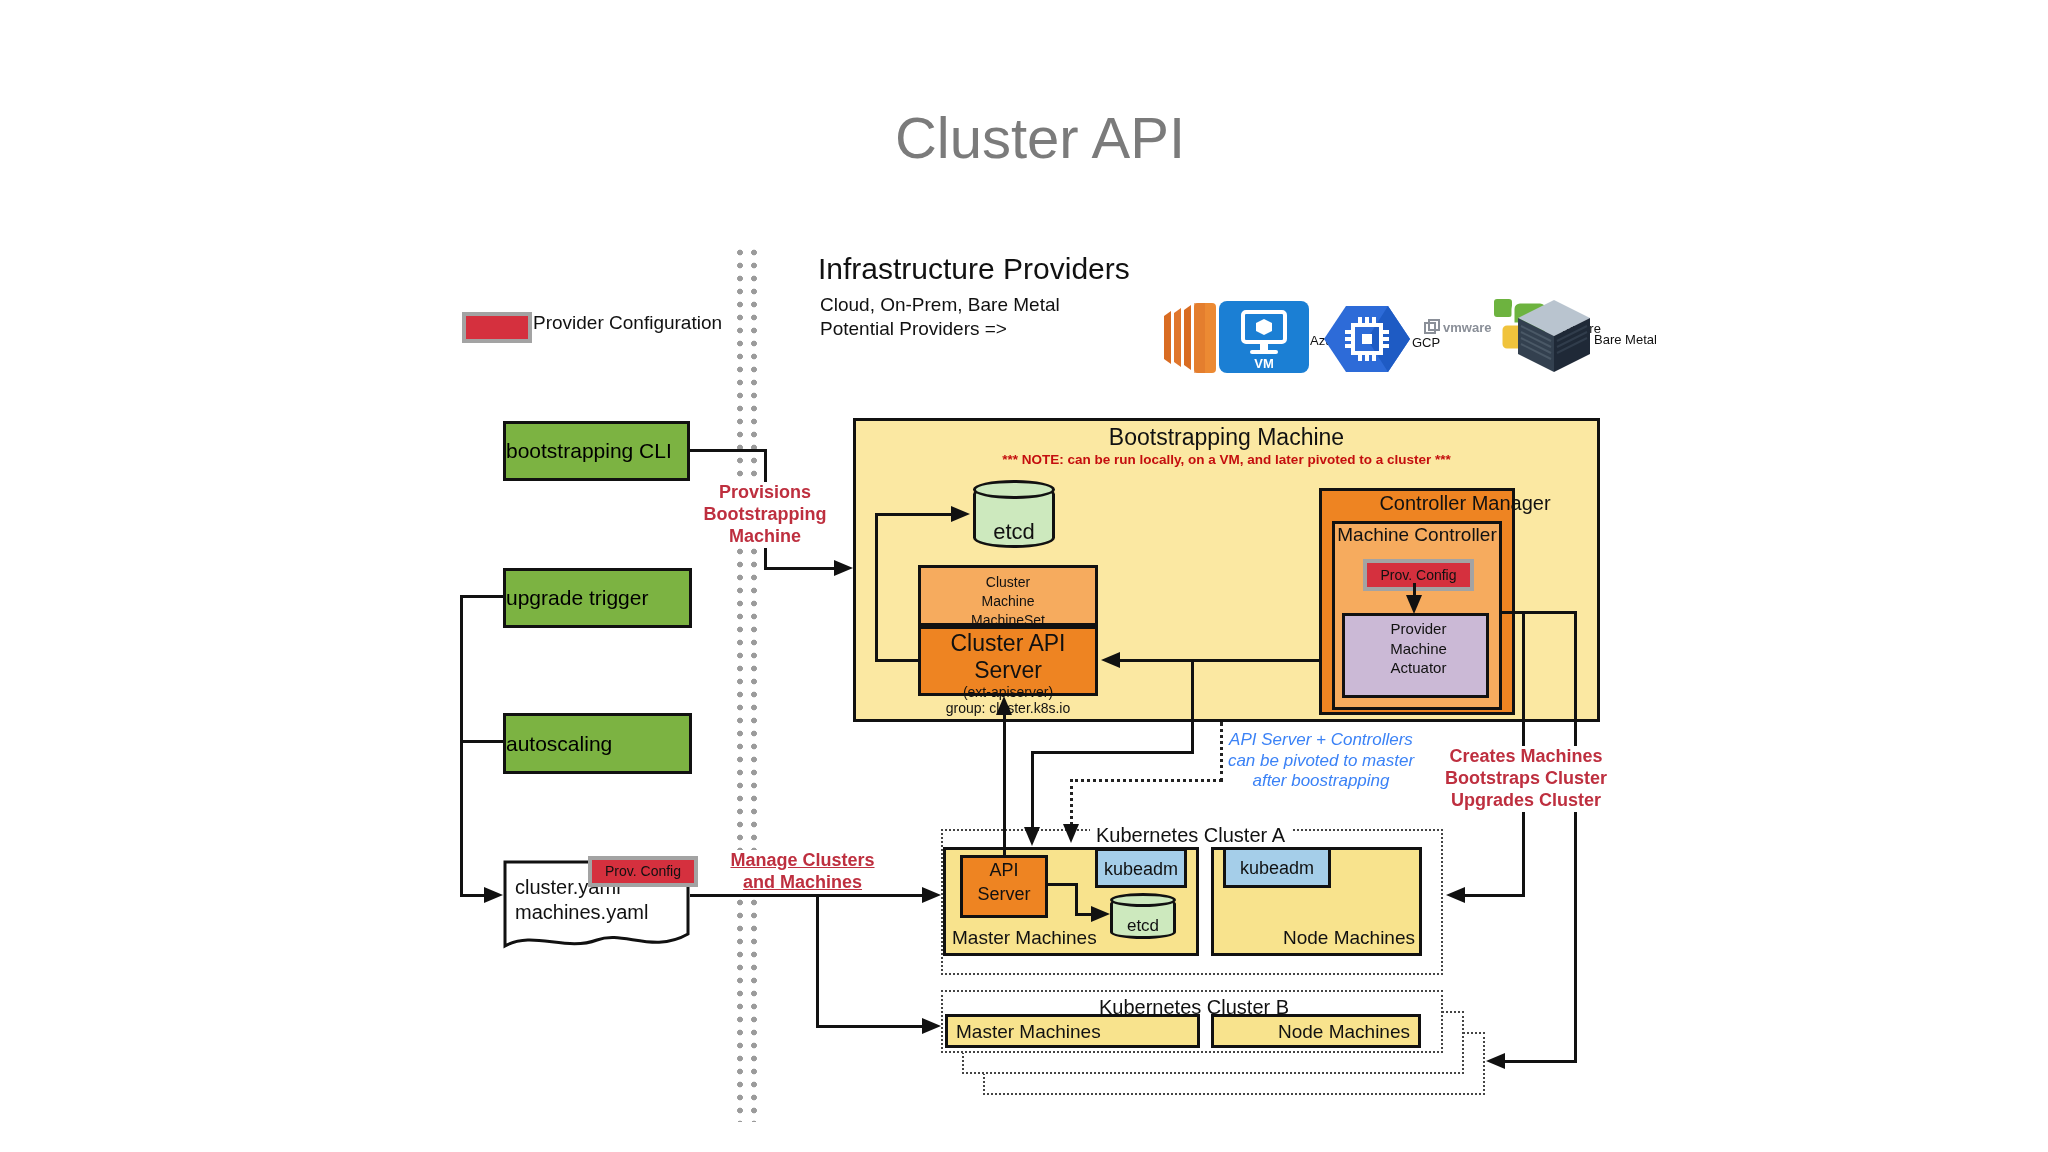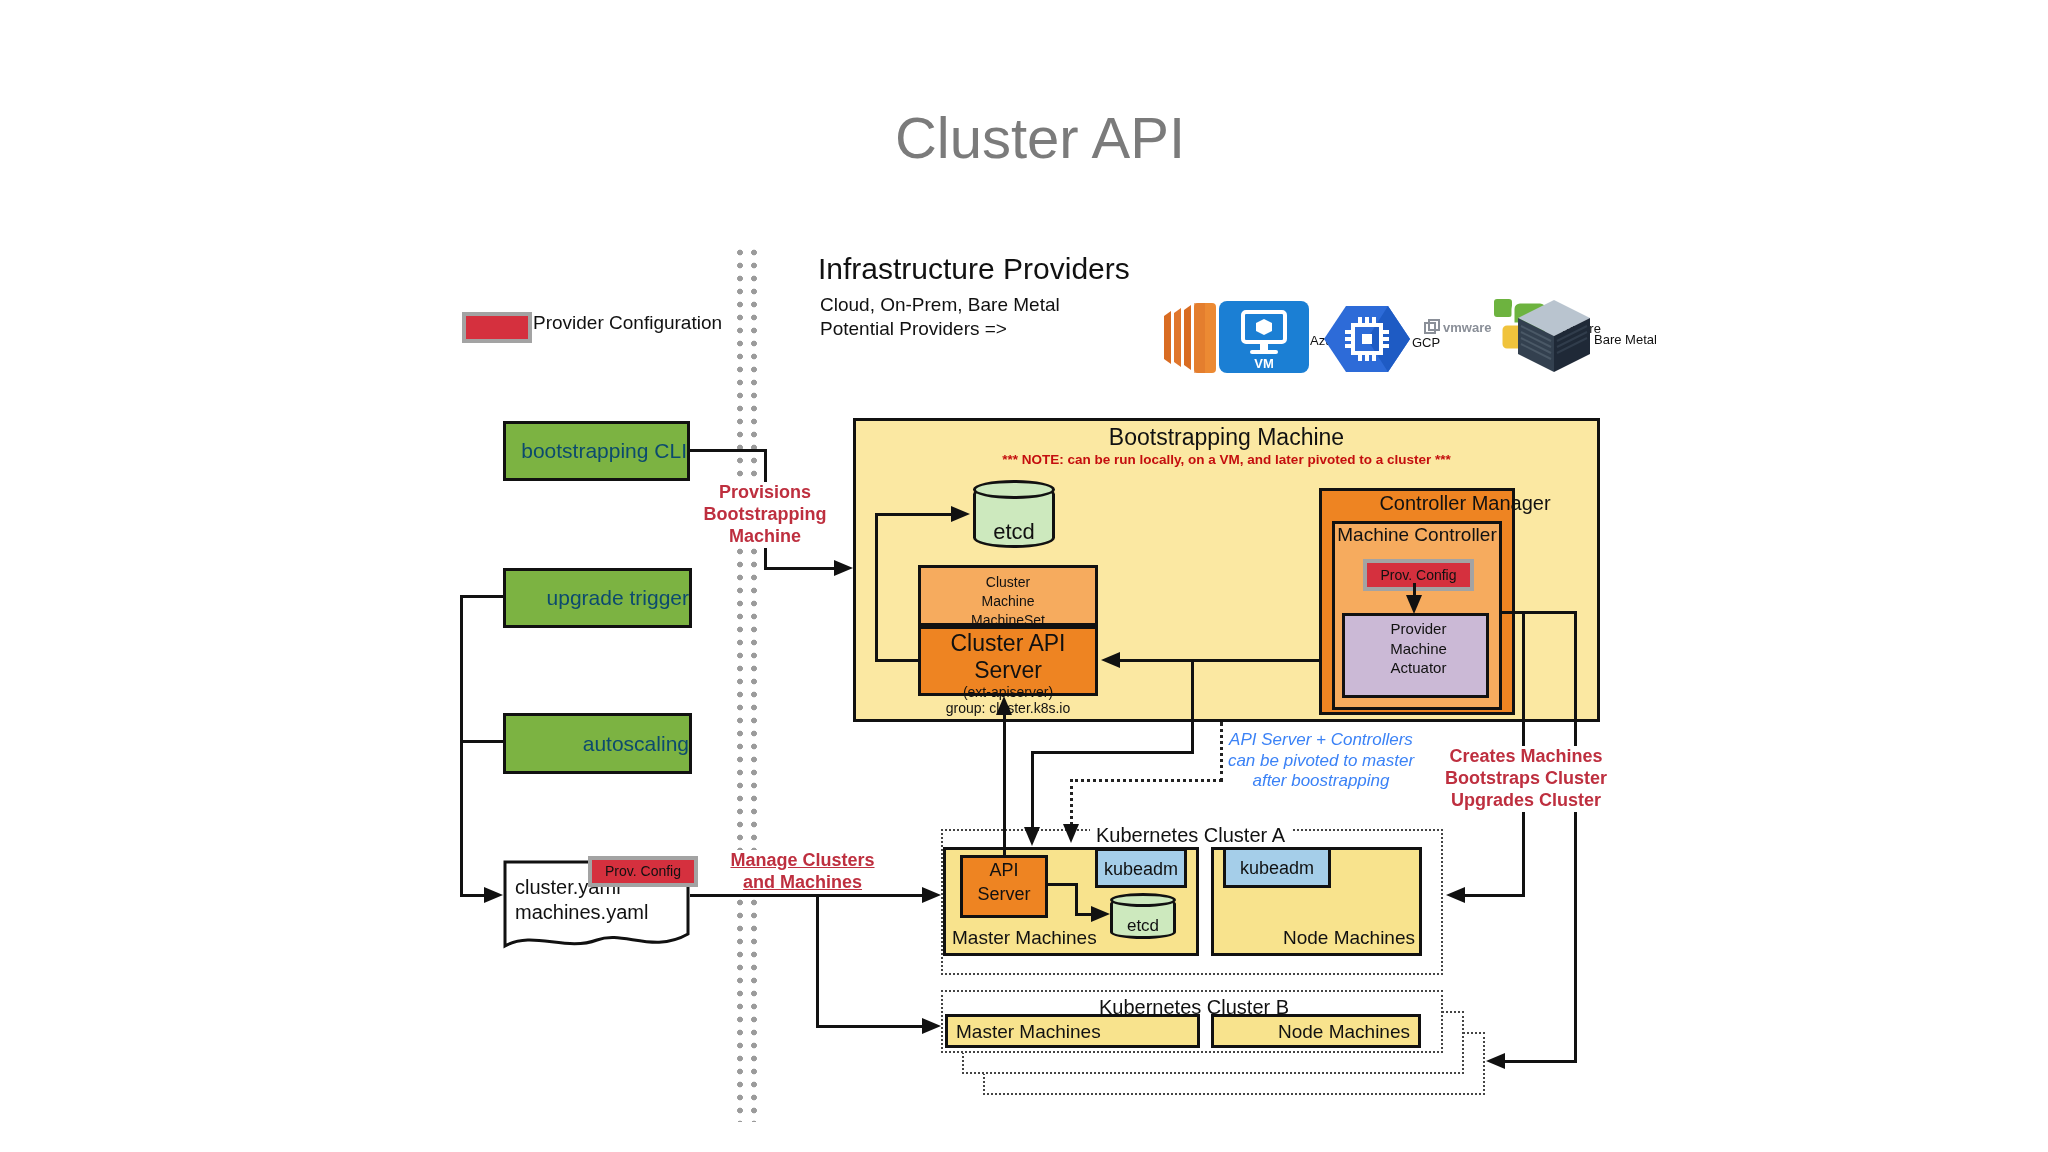--- a/index.html
+++ b/index.html
@@ -3,21 +3,21 @@
 <meta charset="utf-8">
 <style>
   html,body{margin:0;padding:0;background:#fff;}
   #stage{position:relative;width:2048px;height:1152px;background:#fff;overflow:hidden;
          font-family:"Liberation Sans",sans-serif;color:#111;}
   .abs{position:absolute;}
   .pre{white-space:pre-line;}
   .ctr{text-align:center;}
   
   .box{position:absolute;border:3px solid #111;box-sizing:border-box;}
-  .green{background:#7CB342;color:#0c4a6e;font-size:21px;display:flex;align-items:center;justify-content:flex-end;}
+  .green{background:#7CB342;color:#000000;font-size:21px;display:flex;align-items:center;justify-content:flex-start;}
   .yellow{background:#FBE8A2;}
   .yellow2{background:#F8E38D;}
   .or-lt{background:#F6AB5E;}
   .or-dk{background:#EE8422;}
   .blue{background:#A5CEE9;}
   .purple{background:#CBB9D6;}
   .redbox{background:#D5303E;border:4px solid #a3a3a3;}
   .dotted{position:absolute;border:2px dotted #444;box-sizing:border-box;background:transparent;}
   
   .ln{position:absolute;background:#111;}

